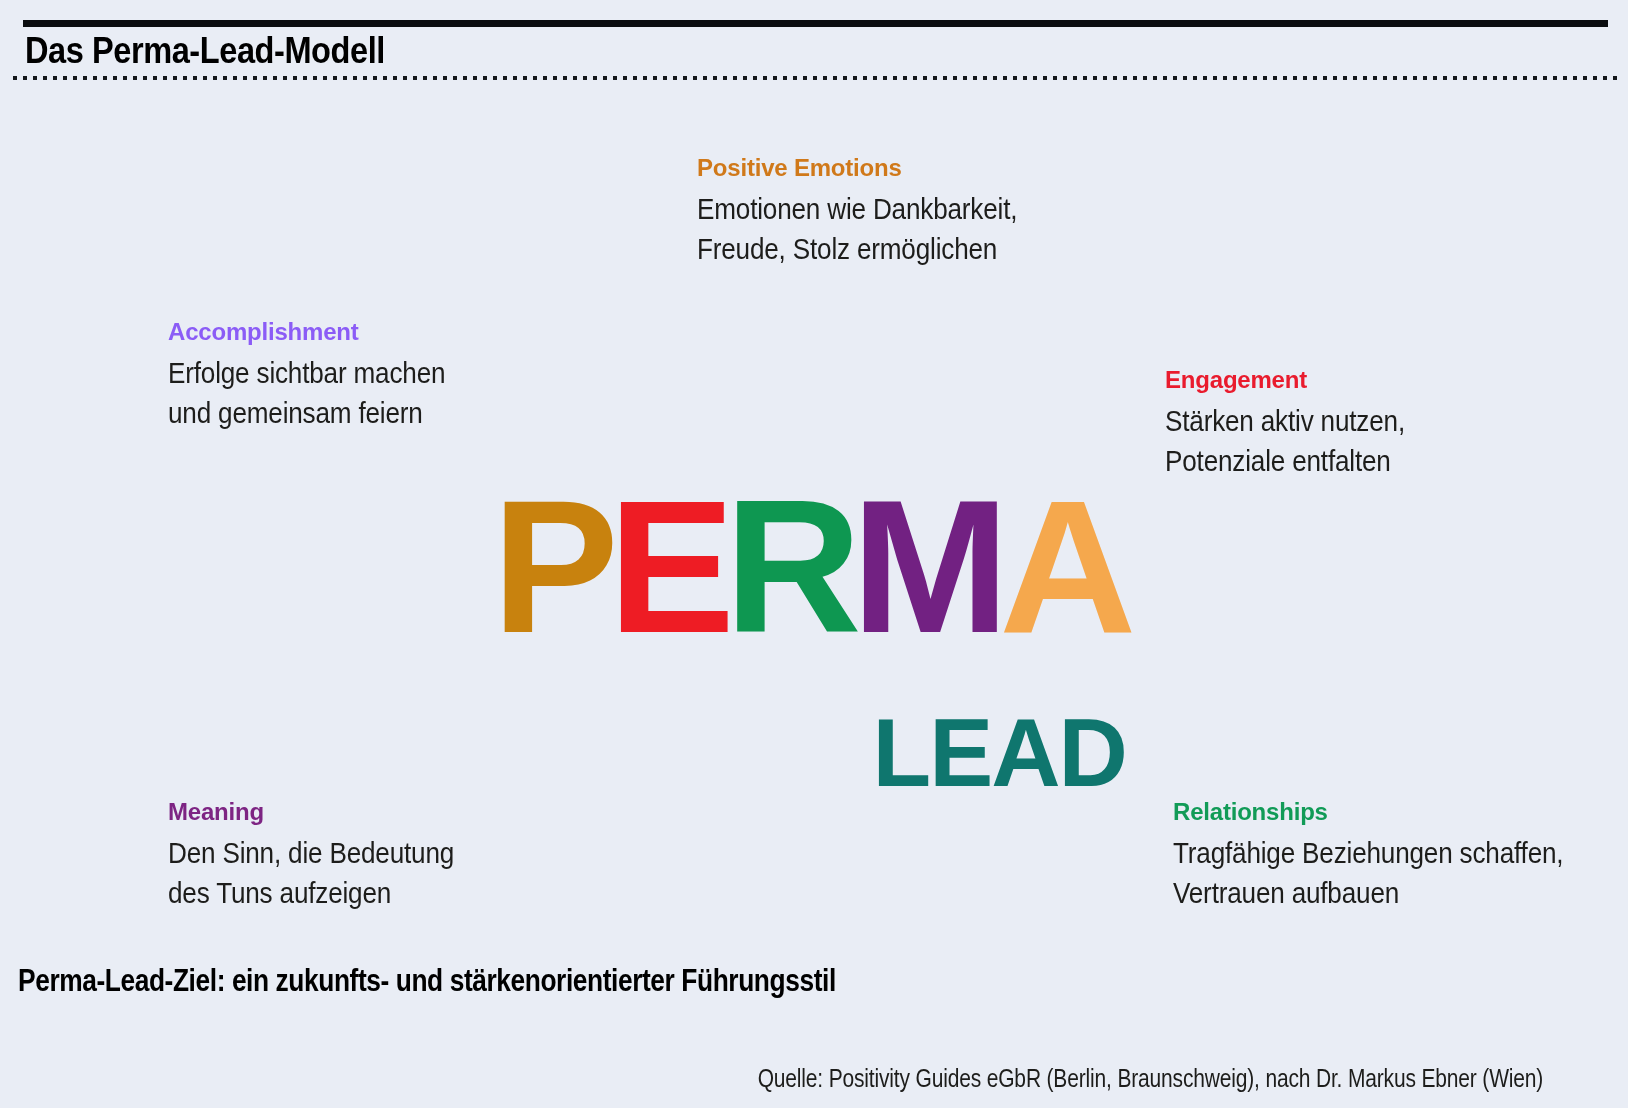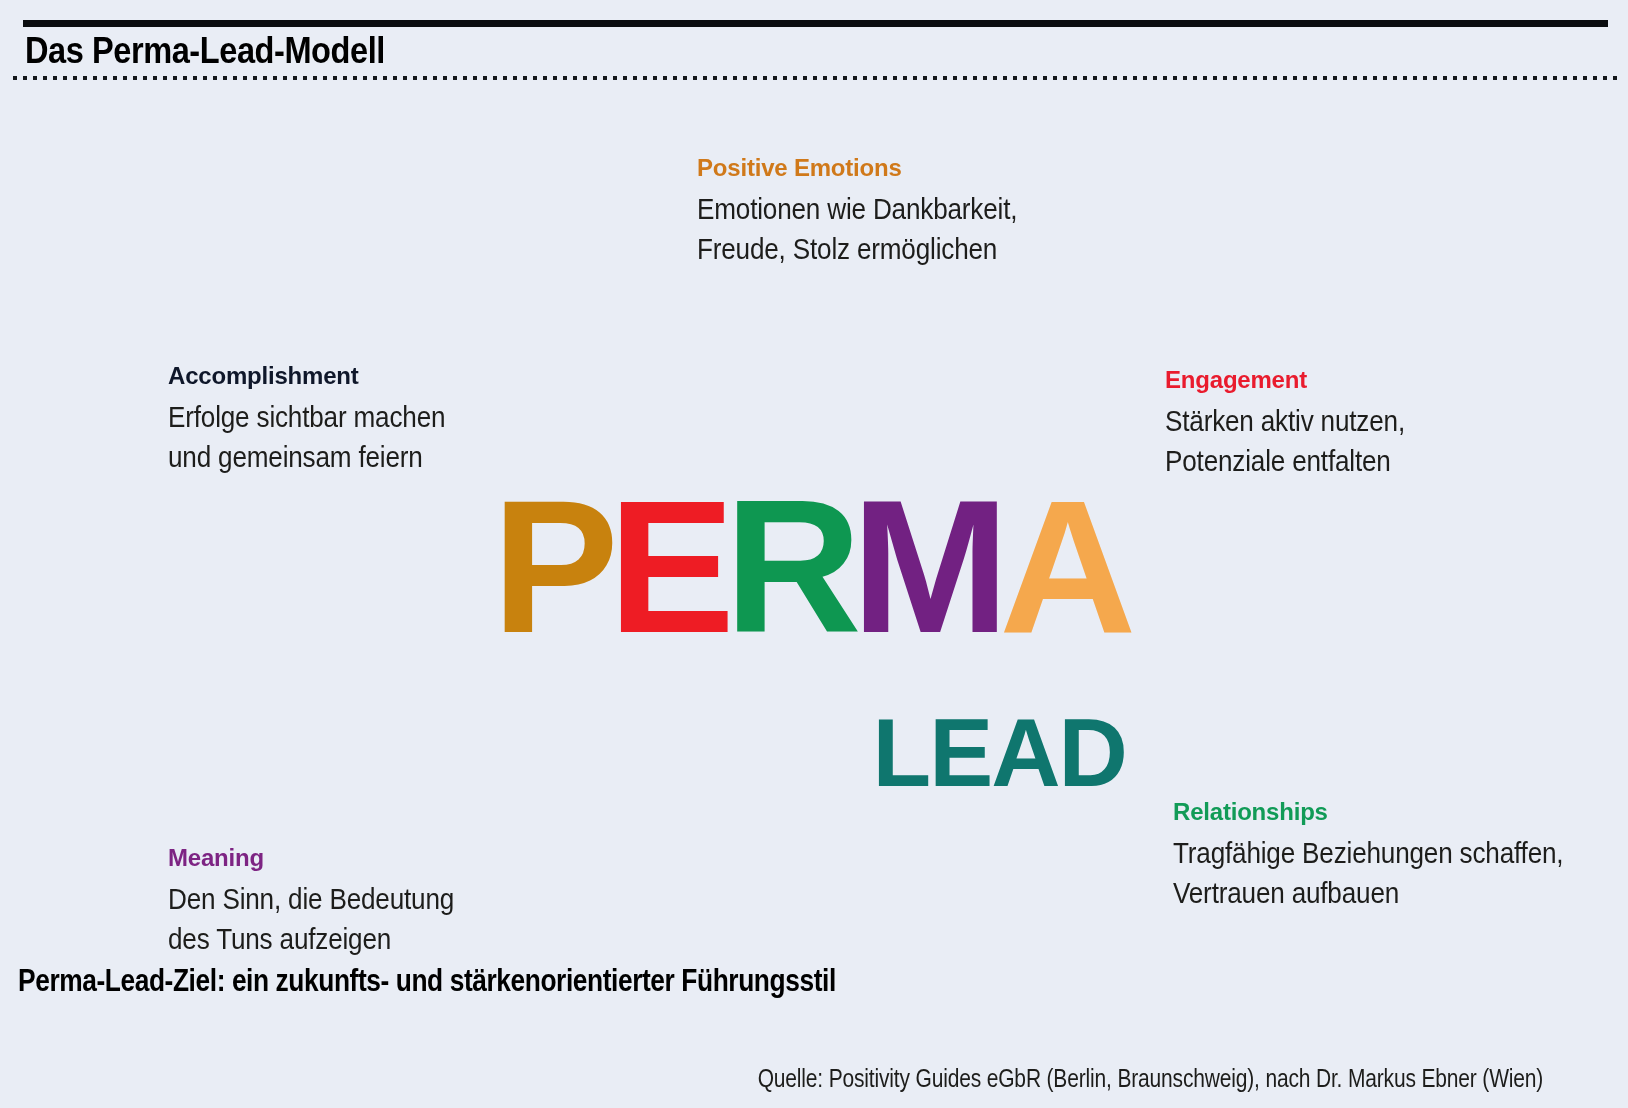--- a/index.html
+++ b/index.html
@@ -53,21 +53,21 @@
     font-size: 29px;
     line-height: 40px;
     color: #1d1d1b;
     letter-spacing: -0.2px;
     transform: scaleX(0.9);
     transform-origin: left center;
   }
   .sec-positive-emotions { left: 653px; top: 153px; margin-left: 44px; }
   .sec-accomplishment    { left: 168px; top: 317px; }
   .sec-engagement        { left: 1165px; top: 317px; }
-  .sec-meaning           { left: 168px; top: 843px; }
+  .sec-meaning           { left: 168px; top: 797px; }
   .sec-relationships     { left: 1165px; top: 797px; margin-left: 8px; }
 
   .logo {
     position: absolute;
     left: 492px; top: 471px;
     text-align: right;
   }
   .logo-main {
     font-size: 190px;
     font-weight: bold;
@@ -117,21 +117,21 @@
 
   <div class="dotted-rule"></div>
 
   <div class="section sec-positive-emotions">
     <div class="sec-title" style="color: rgb(208, 121, 26);">Positive Emotions</div>
     <div class="sec-line">Emotionen wie Dankbarkeit,</div>
     <div class="sec-line">Freude, Stolz ermöglichen</div>
   </div>
 
   <div class="section sec-accomplishment">
-    <div class="sec-title" style="color: #0f172a; margin-top: 44px;">Accomplishment</div>
+    <div class="sec-title" style="color: #8b5cf6;">Accomplishment</div>
     <div class="sec-line">Erfolge sichtbar machen</div>
     <div class="sec-line">und gemeinsam feiern</div>
   </div>
 
   <div class="section sec-engagement">
     <div class="sec-title" style="color: rgb(233, 27, 45); margin-top: 48px;">Engagement</div>
     <div class="sec-line">Stärken aktiv nutzen,</div>
     <div class="sec-line">Potenziale entfalten</div>
   </div>
 

